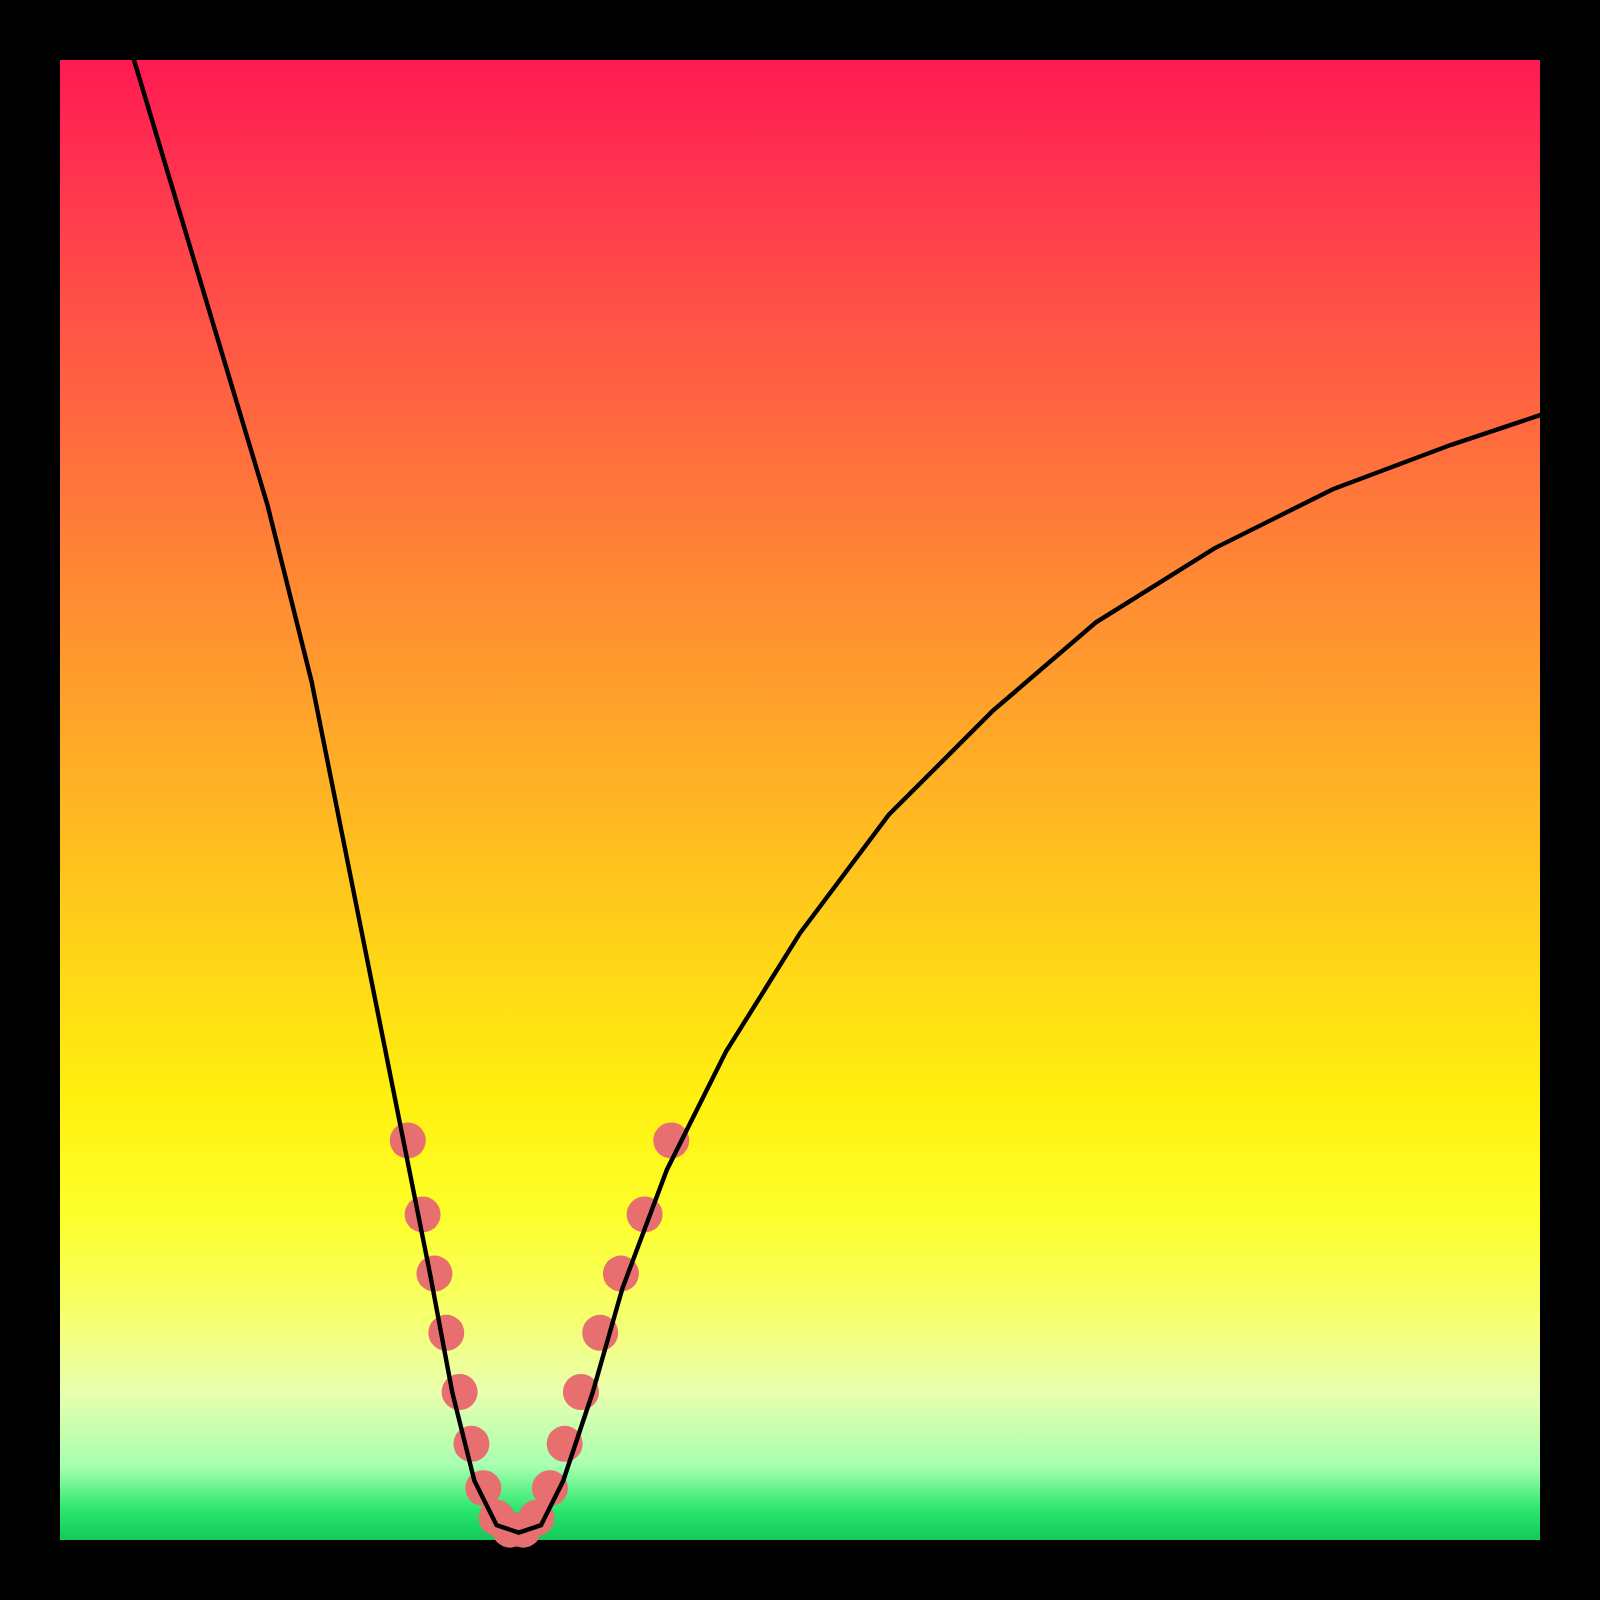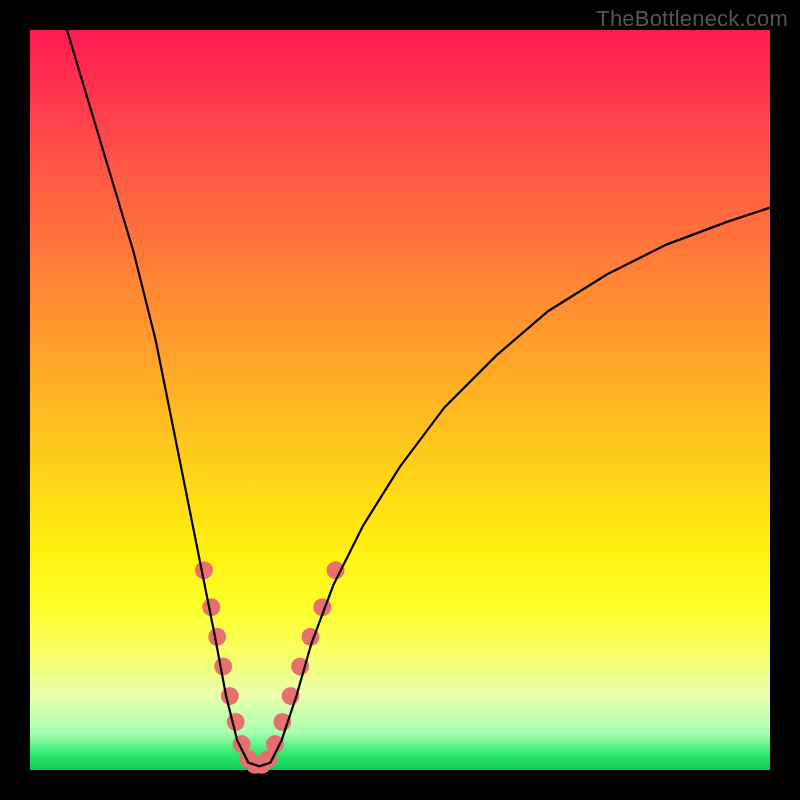--- a/index.html
+++ b/index.html
@@ -59,21 +59,20 @@
     width: 740px;
     height: 740px;
     overflow: visible;
   }
 </style>
 </head>
 <body>
 
 <div class="frame">
   <div class="plot-area"></div>
-  <div class="watermark">TheBottleneck.com</div>
   <svg class="overlay" viewBox="0 0 740 740">
     <g id="dots-group">
         <circle cx="173.90" cy="540.20" r="9" fill="#e86f6f"></circle>
         <circle cx="181.30" cy="577.20" r="9" fill="#e86f6f"></circle>
         <circle cx="187.22" cy="606.80" r="9" fill="#e86f6f"></circle>
         <circle cx="193.14" cy="636.40" r="9" fill="#e86f6f"></circle>
         <circle cx="199.80" cy="666.00" r="9" fill="#e86f6f"></circle>
         <circle cx="205.72" cy="691.90" r="9" fill="#e86f6f"></circle>
         <circle cx="211.64" cy="714.10" r="9" fill="#e86f6f"></circle>
         <circle cx="218.30" cy="728.90" r="9" fill="#e86f6f"></circle>

